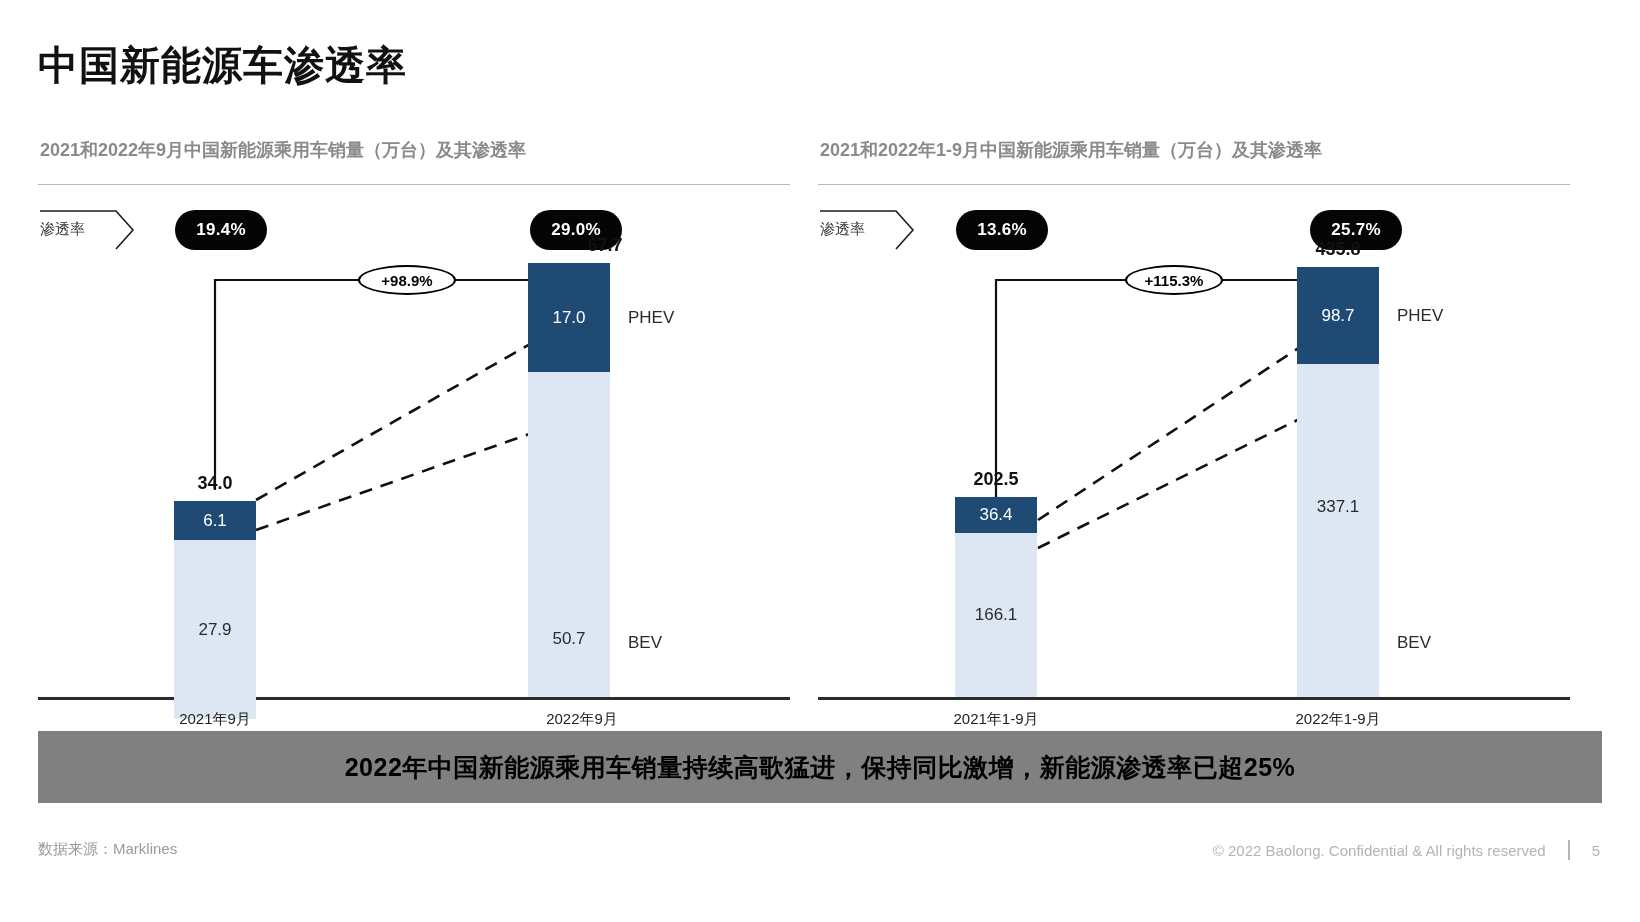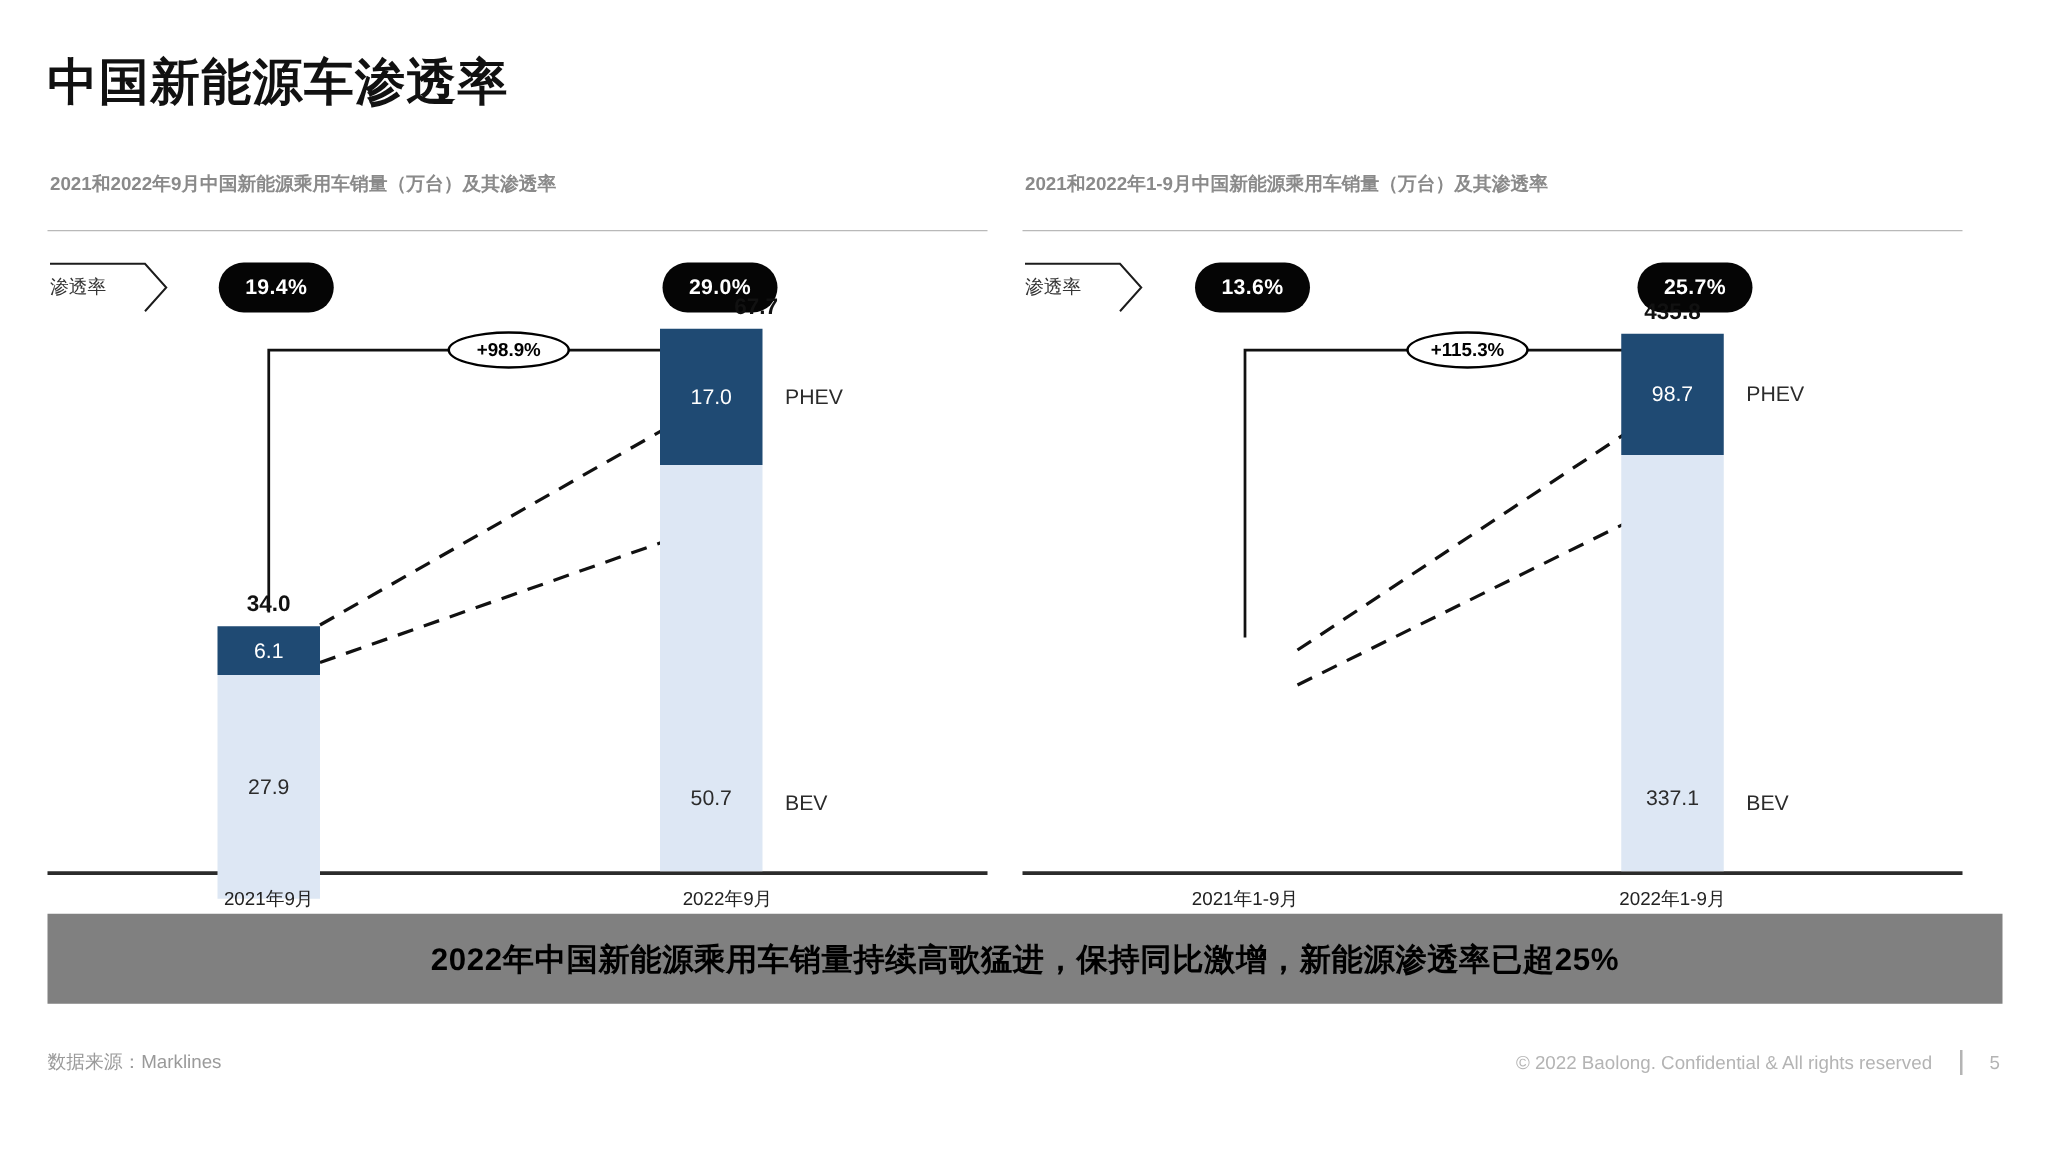--- a/index.html
+++ b/index.html
@@ -24,21 +24,21 @@
     white-space: nowrap;
   }
 
   
   .panel { position: absolute; top: 130px; height: 600px; }
   #panel-left  { left: 38px;  width: 752px; }
   #panel-right { left: 818px; width: 752px; }
 
   .panel-subtitle {
     position: absolute; left: 2px; top: 8px;
-    font-size: 15px; font-weight: 700;
+    font-size: 18px; font-weight: 700;
     color: #8a8a8a;
     white-space: nowrap;
   }
   .panel-rule {
     position: absolute; left: 0; top: 54px;
     width: 100%; height: 1px; background: #b9b9b9;
   }
 
   
   .rate-tag {
@@ -221,28 +221,37 @@
     <polygon points="534,186 528,170 540,170" fill="#111"></polygon>
     <line x1="220" y1="390" x2="520" y2="192" stroke="#111" stroke-width="2.6" stroke-dasharray="13 9"></line>
     <line x1="220" y1="418" x2="520" y2="270" stroke="#111" stroke-width="2.6" stroke-dasharray="13 9"></line>
   </svg>
 
   <div class="growth-ellipse" style="left:307px; top:135px;">+115.3%</div>
 
   <div class="plot">
     <div class="axis-line"></div>
 
+    <div class="bar" id="bar-c-2021" style="left:137px; height:200px;">
+      <div class="bar-total" style="top:-28px;">202.5</div>
+      <div class="seg seg-phev" style="height:36px;">
+        <span>36.4</span>
+      </div>
+      <div class="seg seg-bev" style="height:164px;">
+        <span>166.1</span>
+      </div>
+    </div>
 
     <div class="bar" id="bar-c-2022" style="left:479px; height:430px;">
       <div class="bar-total" style="top:-28px;">435.8</div>
       <div class="seg seg-phev" style="height:97px;">
         <span>98.7</span>
         <span class="seg-side-label">PHEV</span>
       </div>
-      <div class="seg seg-bev align-lower" style="height:333px;">
+      <div class="seg seg-bev align-lower" style="height:333px;align-items:center;">
         <span>337.1</span>
         <span class="seg-side-label" style="bottom:44px;">BEV</span>
       </div>
     </div>
 
     <div class="x-label" style="left:178px; top:472px;">2021年1-9月</div>
     <div class="x-label" style="left:520px; top:472px;">2022年1-9月</div>
   </div>
 </div>
 

